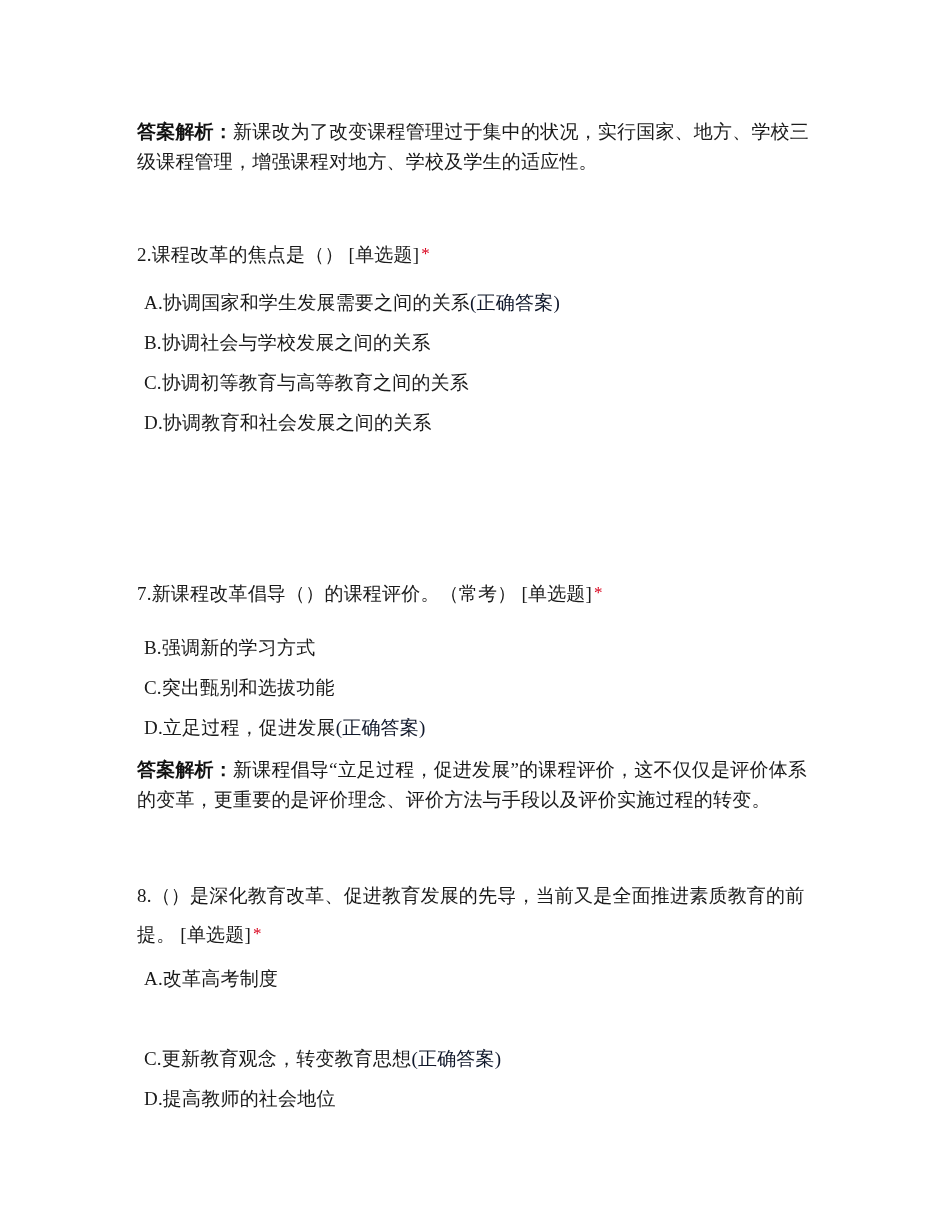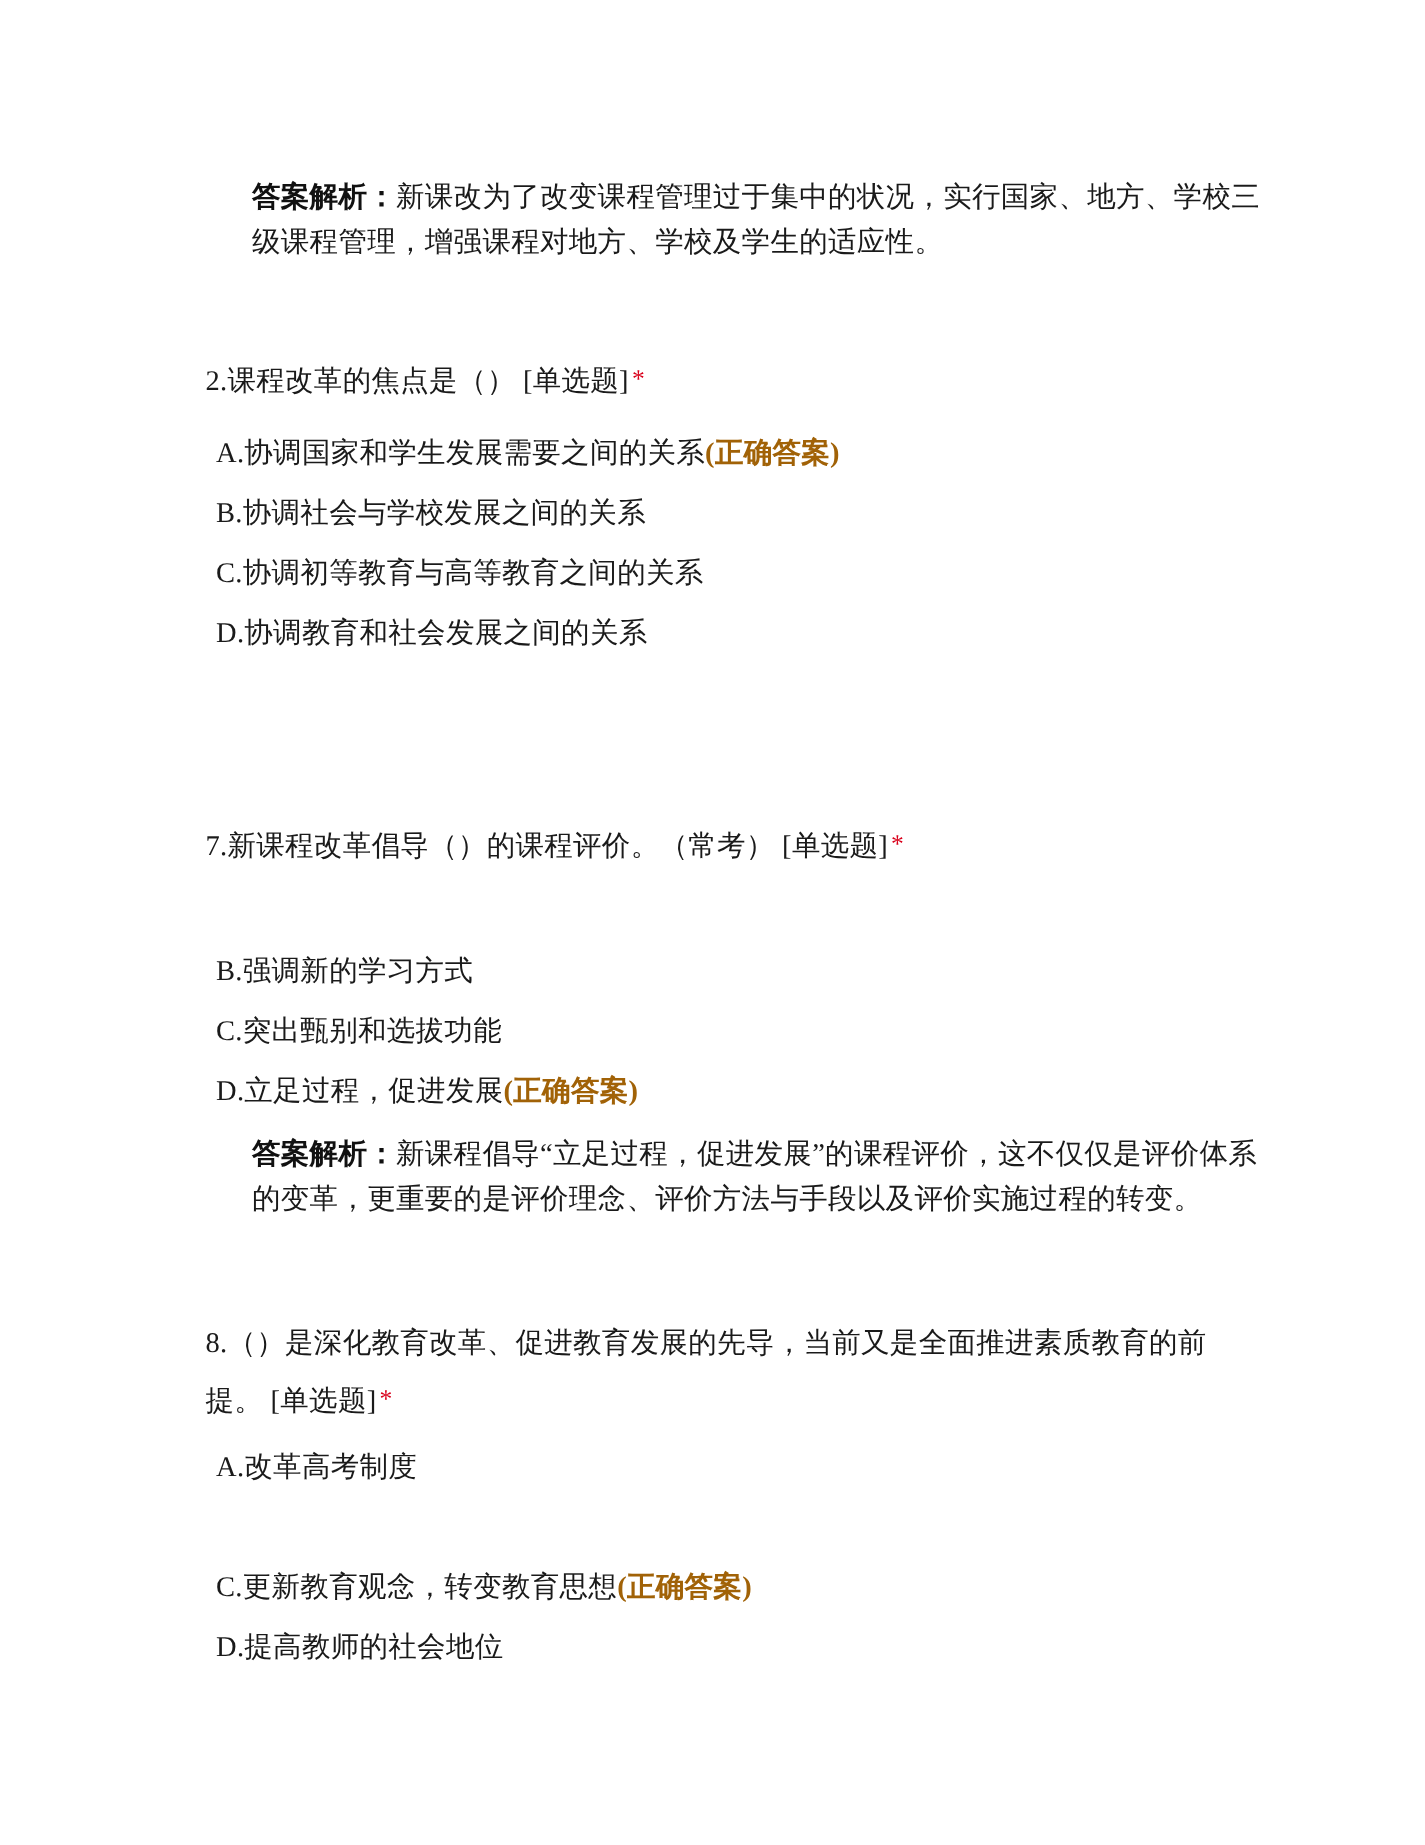--- a/index.html
+++ b/index.html
@@ -21,21 +21,20 @@
     background: #ffffff;
   }
   .abs { position: absolute; }
 
   .analysis {
     left: 137px;
     width: 682px;
     font-size: 19px;
     line-height: 30px;
     letter-spacing: 0.2px;
-    margin-left: 31px;
   }
   .analysis .lbl {
     font-weight: bold;
     color: #111111;
   }
 
   .q-title {
     left: 137px;
     width: 682px;
     font-size: 19px;
@@ -52,22 +51,21 @@
 
   .option {
     left: 144px;
     width: 676px;
     font-size: 19px;
     line-height: 22px;
     letter-spacing: 0.2px;
     white-space: nowrap;
   }
   .correct-tag {
-    color: #a16207;
-    font-weight: bold;
+    color: #0f172a;
   }
 </style>
 </head>
 <body>
 
 <div class="page">
 
   <div class="abs analysis" style="top:117px">
     <span class="lbl">答案解析：</span><span>新课改为了改变课程管理过于集中的状况，实行国家、地方、学校三级课程管理，增强课程对地方、学校及学生的适应性。</span>
   </div>
@@ -81,21 +79,21 @@
   <div class="abs option" style="top:332px">
     <span>B.协调社会与学校发展之间的关系</span><span class="correct-tag"></span>
   </div>
   <div class="abs option" style="top:372px">
     <span>C.协调初等教育与高等教育之间的关系</span><span class="correct-tag"></span>
   </div>
   <div class="abs option" style="top:412px">
     <span>D.协调教育和社会发展之间的关系</span><span class="correct-tag"></span>
   </div>
 
-  <div class="abs q-title" style="top:545px">
+  <div class="abs q-title" style="top:574px">
     <span>7.新课程改革倡导（）的课程评价。（常考） [单选题]</span><span class="required">*</span>
   </div>
   <div class="abs option" style="top:637px">
     <span>B.强调新的学习方式</span><span class="correct-tag"></span>
   </div>
   <div class="abs option" style="top:677px">
     <span>C.突出甄别和选拔功能</span><span class="correct-tag"></span>
   </div>
   <div class="abs option" style="top:717px">
     <span>D.立足过程，促进发展</span><span class="correct-tag">(正确答案)</span>

